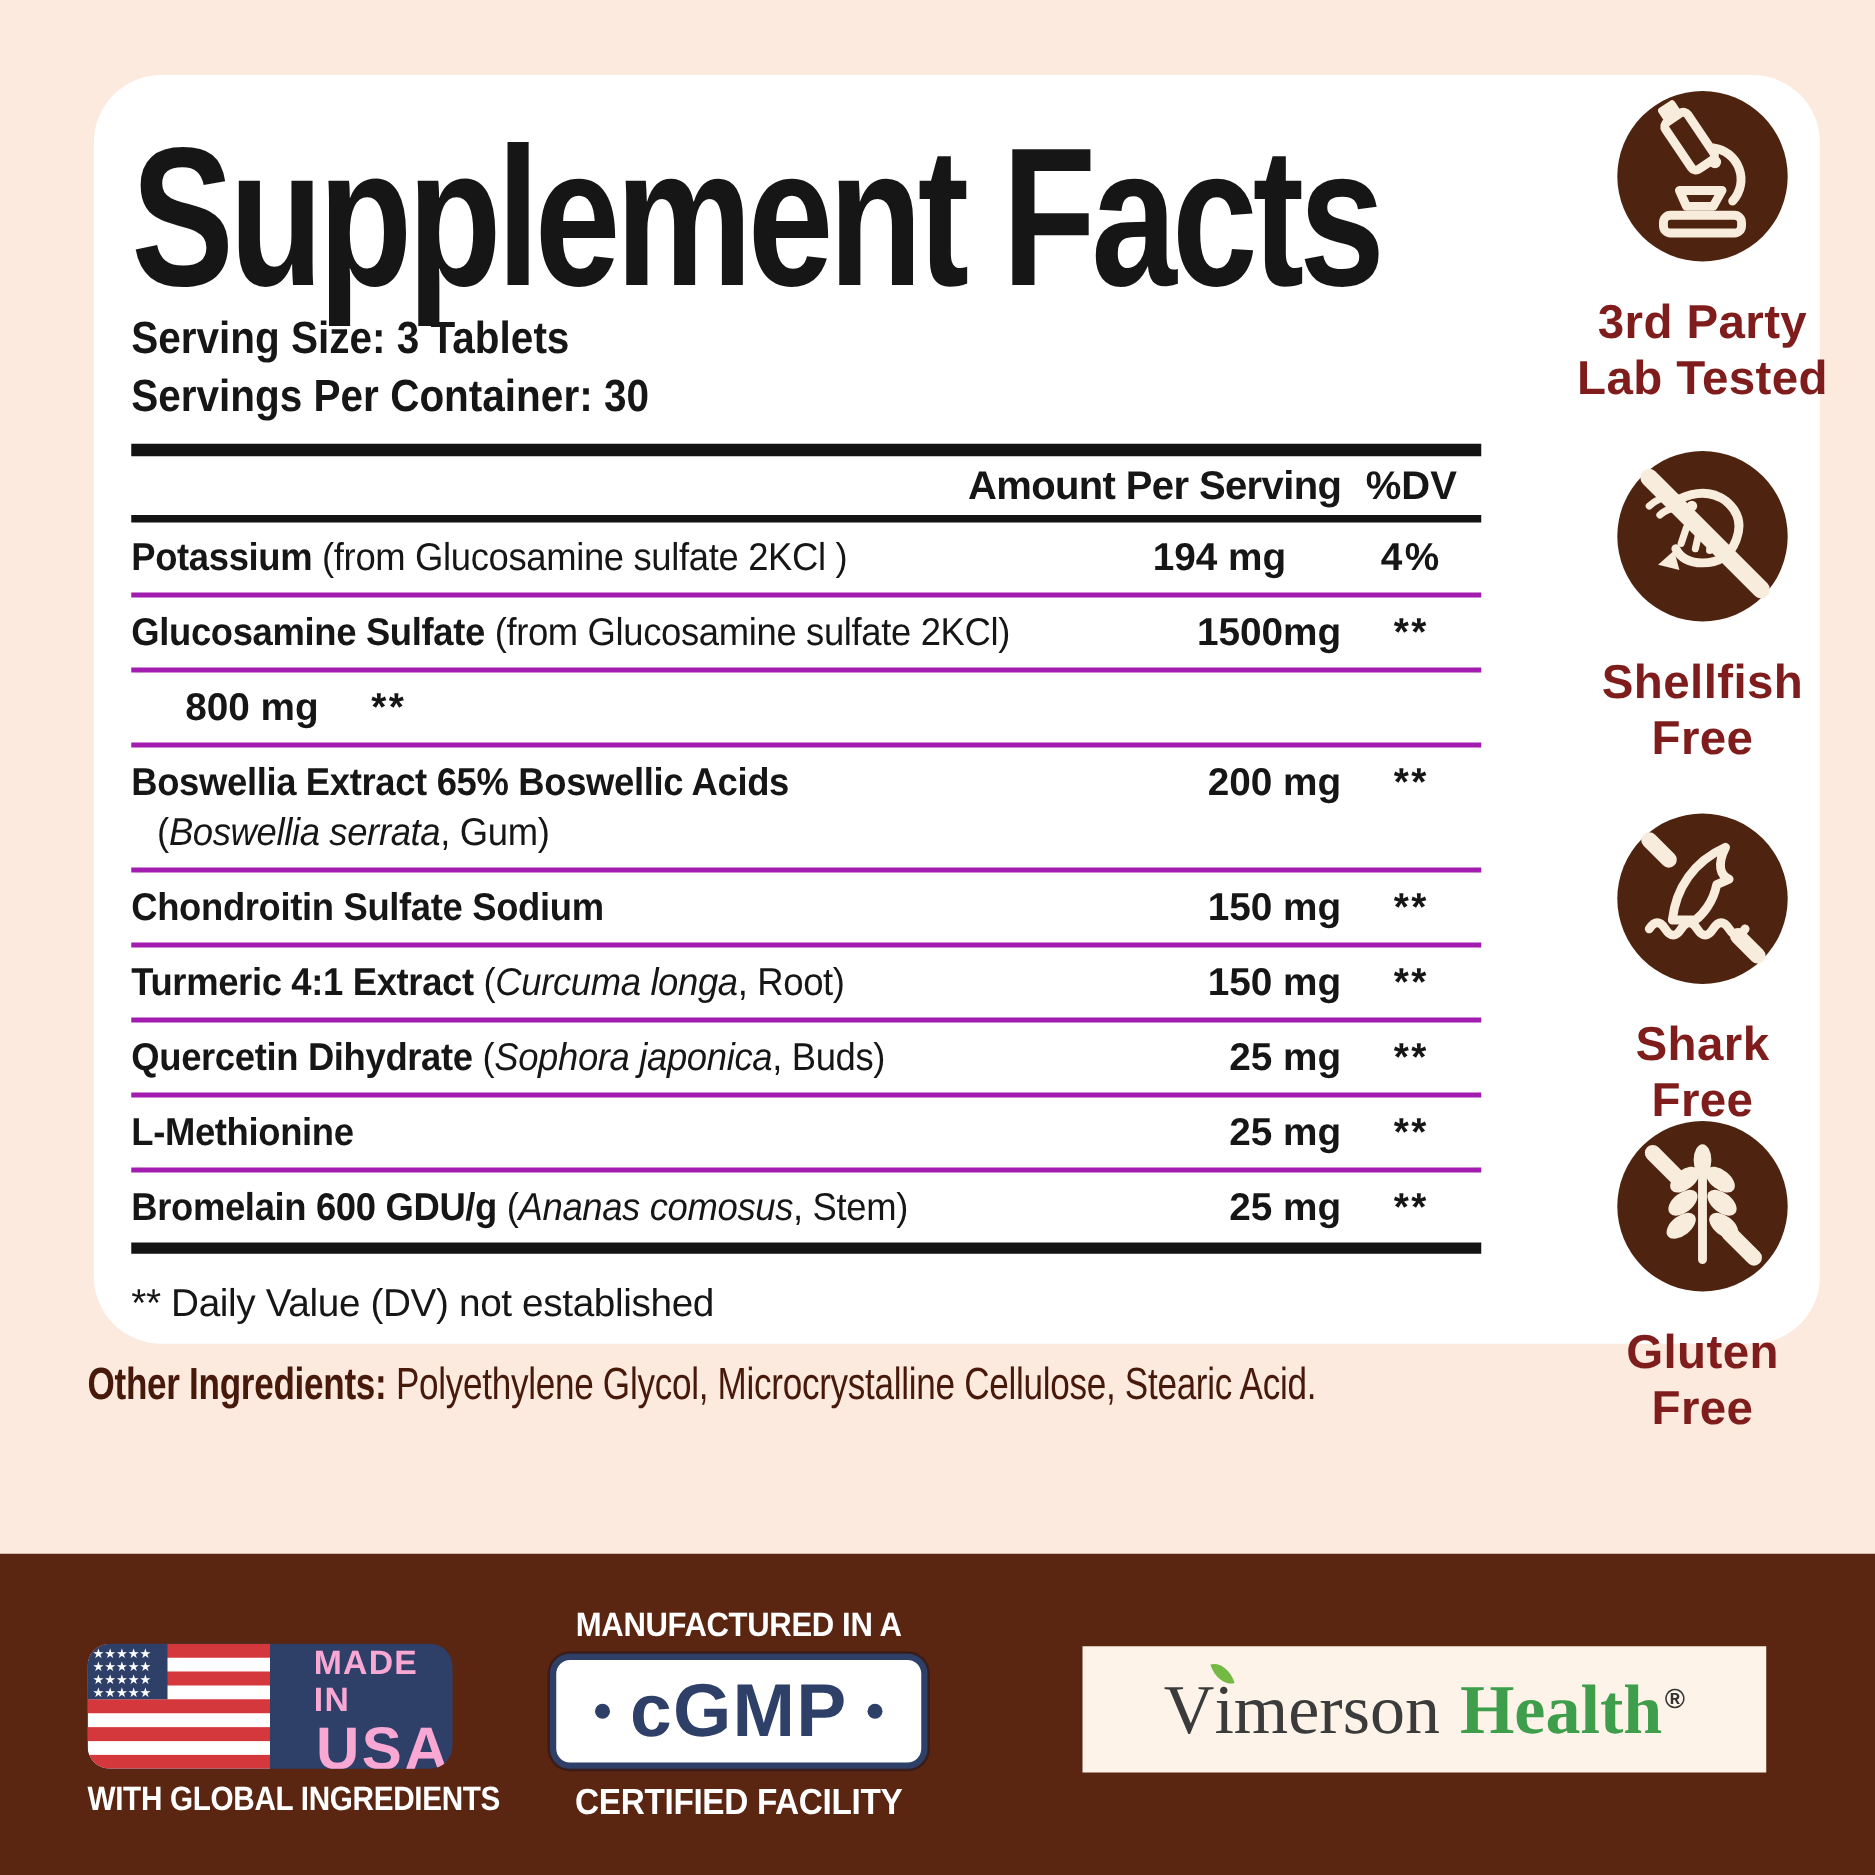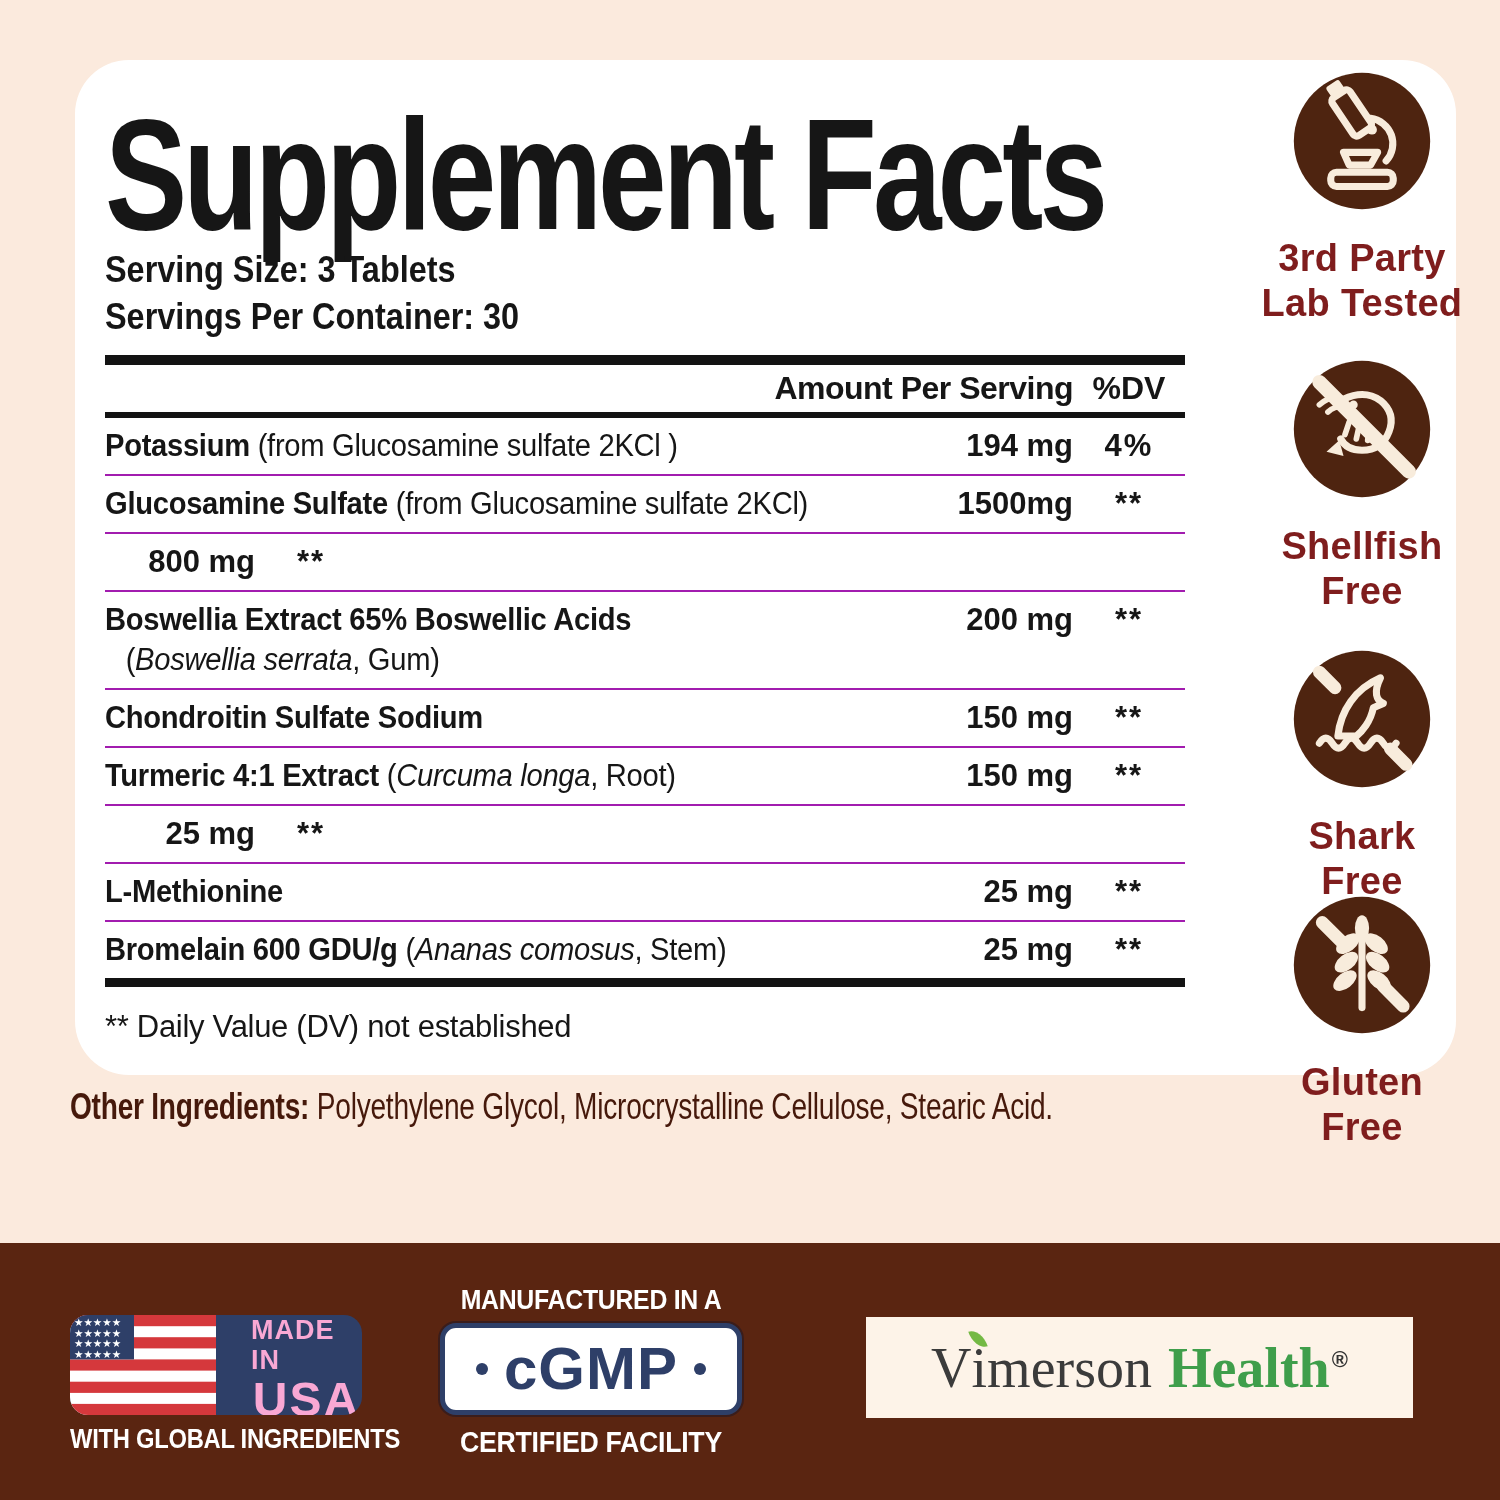--- a/index.html
+++ b/index.html
@@ -18,22 +18,22 @@
   .serving{position:absolute;left:30px;top:186px;font-size:36px;font-weight:700;line-height:47px;transform:scaleX(.9);transform-origin:left top;white-space:nowrap;}
 
   .facts-table{position:absolute;left:30px;top:295px;width:1080px;}
   .bar{background:#131313;}
   .bar-top{height:10px;}
   .bar-mid{height:6px;}
   .bar-bottom{height:9px;}
   .t-header{display:flex;align-items:center;height:47px;font-size:32px;font-weight:700;}
   .th-amount{flex:1;text-align:right;letter-spacing:-.5px;}
   .th-dv{width:112px;text-align:center;}
-  .t-row{display:flex;align-items:flex-start;padding:8px 0;border-top:2px solid #a21caf;font-size:31px;line-height:40px;}
-  #table-rows .t-row:first-child{border-top:none;}
+  .t-row{display:flex;align-items:flex-start;padding:8px 0;border-top:4px solid #a21caf;font-size:31px;line-height:40px;}
+  #table-rows .t-row:first-child{border-top:none;gap:44px;}
   .t-name{flex:1;letter-spacing:-.3px;}
   .t-name-inner{display:inline-block;transform:scaleX(.94);transform-origin:left top;}
   .t-name-inner .ln{white-space:nowrap;}
   .t-name-inner .ln2{padding-left:22px;font-weight:400;}
   .seg-b{font-weight:700;}
   .seg-i{font-style:italic;}
   .t-amount{width:150px;text-align:right;font-weight:700;white-space:nowrap;}
   .t-dv{width:112px;text-align:center;font-weight:700;letter-spacing:2px;}
   .footnote{margin-top:22px;font-size:31px;letter-spacing:-.3px;}
 
@@ -118,20 +118,21 @@
           <div class="t-name"><div class="t-name-inner"><div class="ln"><span><span class="seg-b">Chondroitin Sulfate Sodium</span></span></div></div></div>
           <div class="t-amount">150 mg</div>
           <div class="t-dv">**</div>
         </div>
         <div class="t-row">
           <div class="t-name"><div class="t-name-inner"><div class="ln"><span><span class="seg-b">Turmeric 4:1 Extract</span><span> (</span><span class="seg-i">Curcuma longa</span><span>, Root)</span></span></div></div></div>
           <div class="t-amount">150 mg</div>
           <div class="t-dv">**</div>
         </div>
         <div class="t-row">
+          <div class="t-name"><div class="t-name-inner"><div class="ln"><span><span class="seg-b">Quercetin Dihydrate</span><span> (</span><span class="seg-i">Sophora japonica</span><span>, Buds)</span></span></div></div></div>
           <div class="t-amount">25 mg</div>
           <div class="t-dv">**</div>
         </div>
         <div class="t-row">
           <div class="t-name"><div class="t-name-inner"><div class="ln"><span><span class="seg-b">L-Methionine</span></span></div></div></div>
           <div class="t-amount">25 mg</div>
           <div class="t-dv">**</div>
         </div>
         <div class="t-row">
           <div class="t-name"><div class="t-name-inner"><div class="ln"><span><span class="seg-b">Bromelain 600 GDU/g</span><span> (</span><span class="seg-i">Ananas comosus</span><span>, Stem)</span></span></div></div></div>

